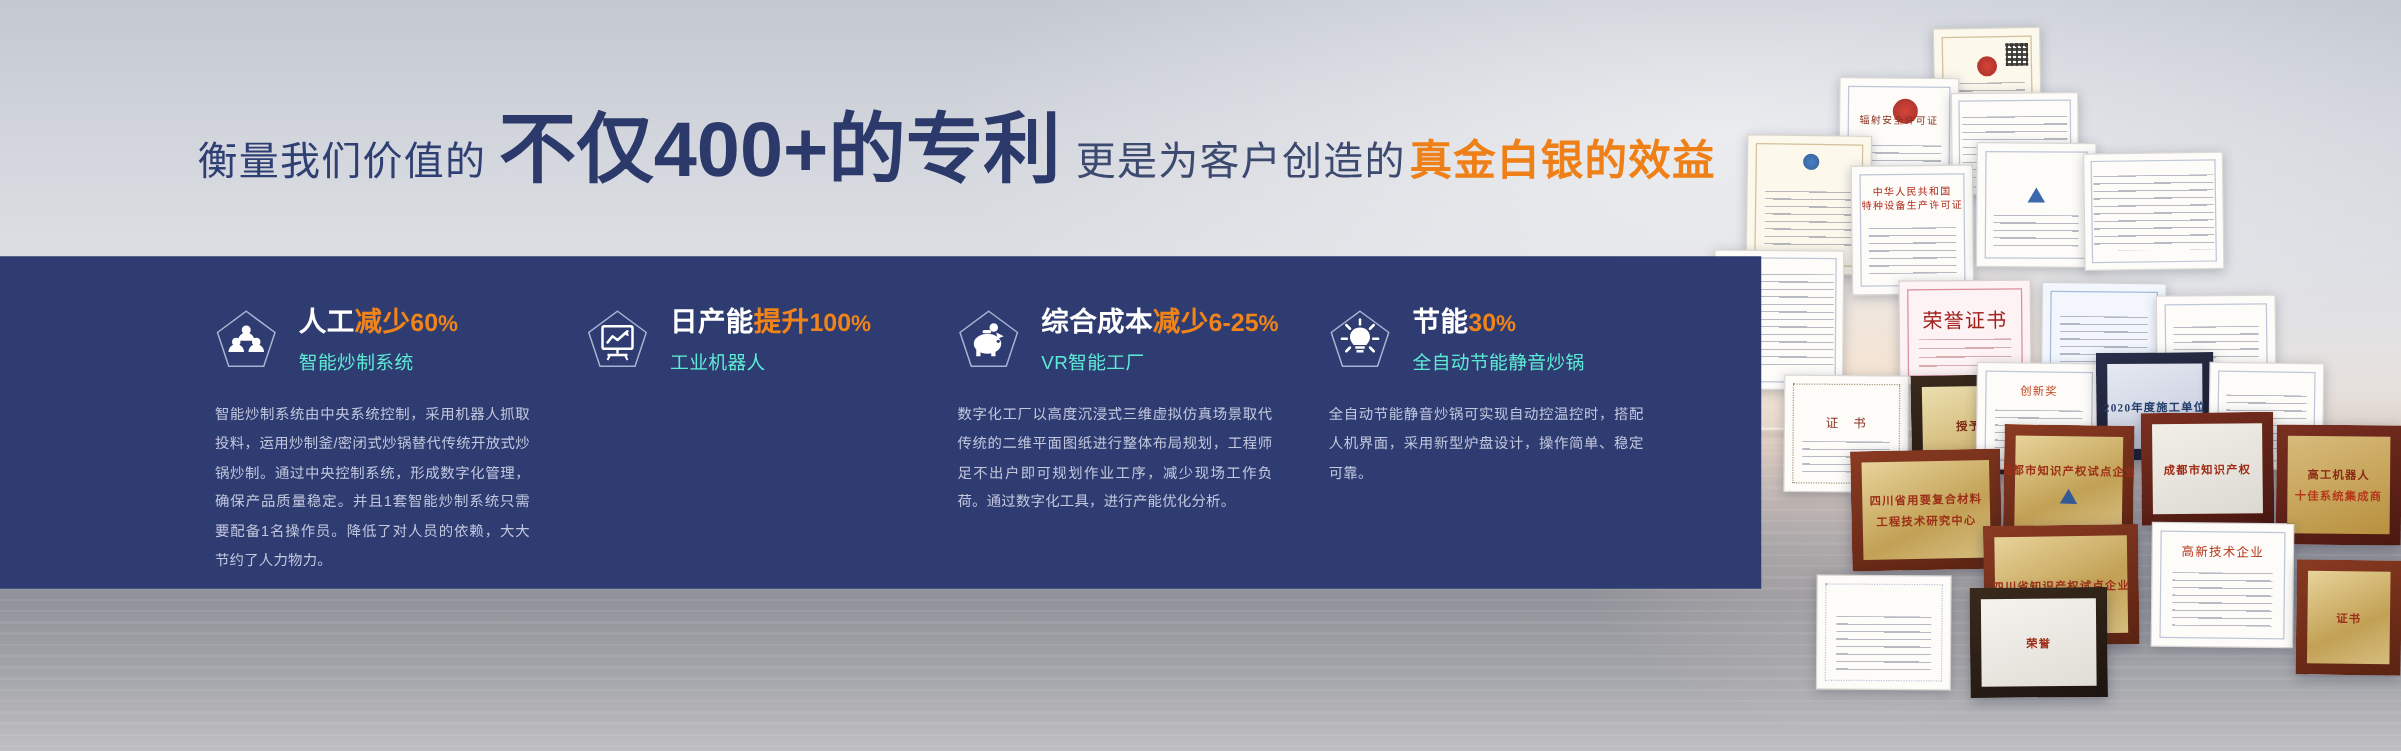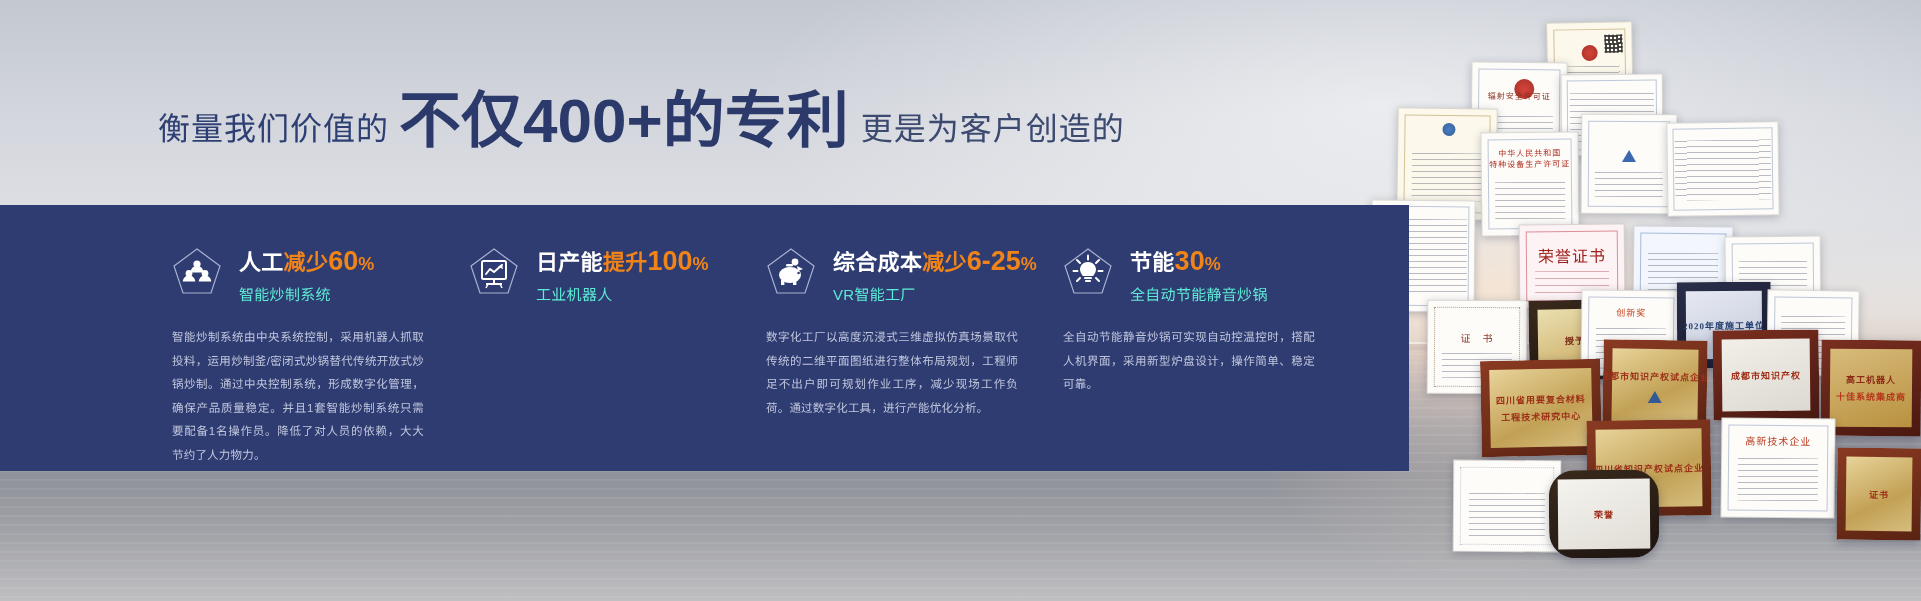--- a/index.html
+++ b/index.html
@@ -109,21 +109,21 @@
   }
   .penta svg { display:block; }
 
   .f-titles { padding-top:1px; }
   .f-title {
     font-size:22px; font-weight:bold; color:#ffffff;
     line-height:1.12; white-space:nowrap; letter-spacing:.3px;
   }
   .f-title .hi { color:#f08419; }
   .f-title .num {
-    color:#f08419; font-size:27px; font-weight:bold; letter-spacing:0;text-align:center;
+    color:#f08419; font-size:20px; font-weight:bold; letter-spacing:0;text-align:center;
   }
   .f-title .pct { color:#f08419; font-size:18px; font-weight:bold; }
   .f-sub {
     font-size:15px; color:#5eead4; font-weight:400;
     margin-top:7px; white-space:nowrap; letter-spacing:.3px;
   }
   .f-body {
     margin-top:22px; font-size:11.5px; line-height:2.05;
     color:#c2c7dd; text-align:justify; width:252px;
     letter-spacing:.2px;
@@ -215,20 +215,21 @@
   <div id="horizon"></div>
   <div id="sea"></div>
   <div id="sea-streaks"></div>
   <div id="reflect"></div>
 </div>
 
 <div id="headline">
   <span class="hl-small">衡量我们价值的</span>
   <span class="hl-big">不仅400+的专利</span>
   <span class="hl-small2">更是为客户创造的</span>
+  <span class="hl-orange">真金白银的效益</span>
 </div>
 
 <div id="certs">
 
   <div class="cert cert-cream" style="left:266px; top:22px; width:86px; height:100px; transform:rotate(-1deg);">
     <div class="inner"></div>
       <div class="seal" style="left:34px; top:22px;"></div>
     <div class="qr" style="right:9px; top:12px;"></div>
       <div class="lines"></div>
   </div>
@@ -345,21 +346,21 @@
   </div>
   <div class="cert cert-white" style="left:440px; top:418px; width:114px; height:100px; transform:rotate(.6deg);">
     <div class="inner"></div>
       <div class="ttl" style="top:14%; color:#b8381c; font-size:10px;">高新技术企业</div>
     <div class="lines" style="top:40%;"></div>
   </div>
   <div class="cert cert-white" style="left:172px; top:460px; width:108px; height:92px; transform:rotate(.4deg);">
     <div class="inner" style="border-style:dotted;"></div>
       <div class="lines" style="top:36%;"></div>
   </div>
-  <div class="plaque pl-black" style="left:268px; top:470px; width:110px; height:88px; transform:rotate(-.5deg);border-radius:26px;">
+  <div class="plaque pl-black" style="left:295px; top:470px; width:110px; height:88px; transform:rotate(-.5deg);">
     <div class="frame"></div>
       <div class="face" style="background:linear-gradient(160deg,#f5f3ee,#e0ddd6);">
       <div class="ptxt" style="color:#9e2b16;">荣誉</div>
       </div>
   </div>
   <div class="plaque pl-gold" style="left:556px; top:448px; width:84px; height:92px; transform:rotate(.7deg);">
     <div class="frame"></div>
       <div class="face">
         <div class="ptxt">证书</div>
       </div>

